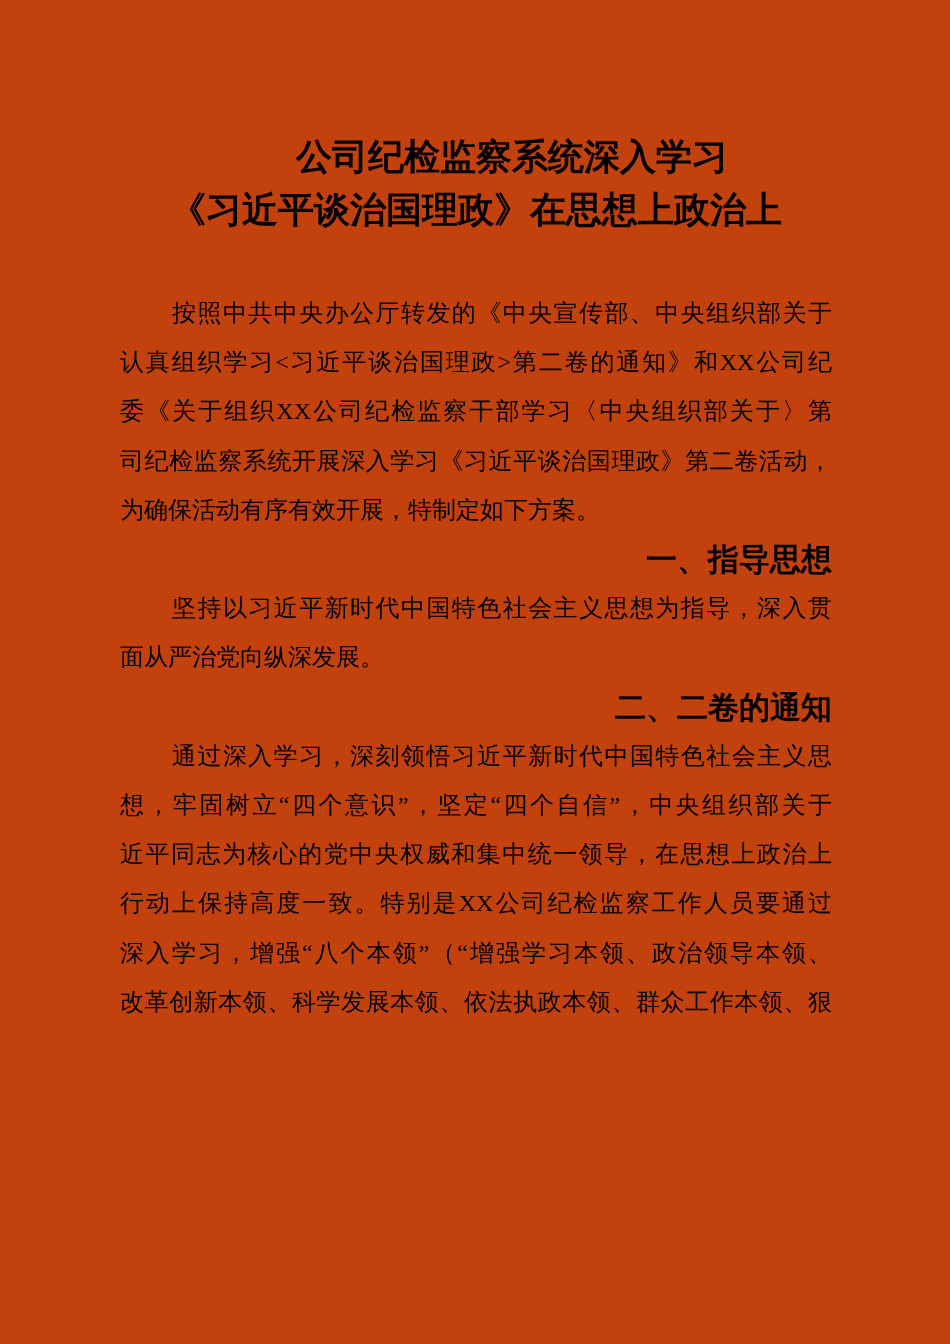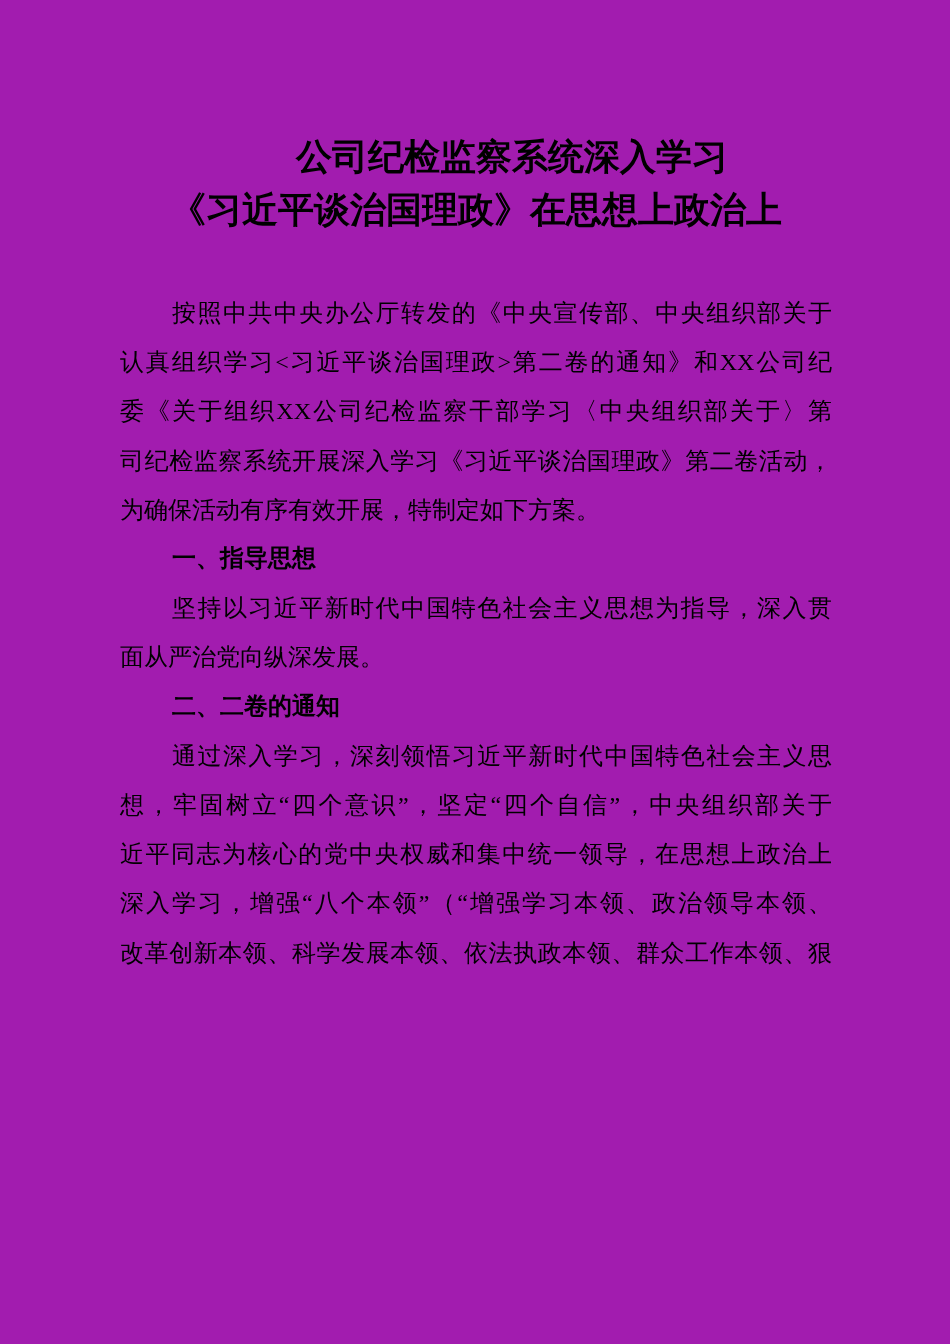--- a/index.html
+++ b/index.html
@@ -4,21 +4,21 @@
 <style>
   html, body {
     margin: 0;
     padding: 0;
     background: #ffffff;
   }
   .page {
     position: relative;
     width: 950px;
     height: 1344px;
-    background: #a21caf;
+    background: #c2410c;
     overflow: hidden;
     box-sizing: border-box;
     color: #000000;
     font-family: "Liberation Serif", "DejaVu Serif", serif;
   }
   .title {
     margin: 131px 120px 0 120px;
     width: 712px;
     text-align: center;
     font-weight: bold;
@@ -42,25 +42,26 @@
     font-family: "Liberation Serif", "DejaVu Serif", serif;
   }
   .line.indent {
     text-indent: 52px;
   }
   .line.last {
     text-align: center;
     text-align-last: left;
   }
   .heading {
-    font-size: 24px;
+    font-size: 31px;
     line-height: 49.2px;
     font-weight: bold;
     text-indent: 52px;
-    font-family: Liberation Mono, monospace;
+    font-family: Liberation Serif, serif;
+    text-align: right;
   }
 </style>
 </head>
 <body>
 
 <div class="page">
   <div class="title">
     <div class="title-line title-line-1">公司纪检监察系统深入学习</div>
     <div class="title-line">《习近平谈治国理政》在思想上政治上</div>
   </div>
@@ -70,16 +71,17 @@
       <div class="line">委《关于组织XX公司纪检监察干部学习〈中央组织部关于〉第</div>
       <div class="line">司纪检监察系统开展深入学习《习近平谈治国理政》第二卷活动，</div>
       <div class="line last">为确保活动有序有效开展，特制定如下方案。</div>
       <div class="heading">一、指导思想</div>
       <div class="line indent">坚持以习近平新时代中国特色社会主义思想为指导，深入贯</div>
       <div class="line last">面从严治党向纵深发展。</div>
       <div class="heading">二、二卷的通知</div>
       <div class="line indent">通过深入学习，深刻领悟习近平新时代中国特色社会主义思</div>
       <div class="line">想，牢固树立“四个意识”，坚定“四个自信”，中央组织部关于</div>
       <div class="line">近平同志为核心的党中央权威和集中统一领导，在思想上政治上</div>
+      <div class="line">行动上保持高度一致。特别是XX公司纪检监察工作人员要通过</div>
       <div class="line">深入学习，增强“八个本领”（“增强学习本领、政治领导本领、</div>
       <div class="line">改革创新本领、科学发展本领、依法执政本领、群众工作本领、狠</div>
     </div>
 </div>
 
 </body></html>

